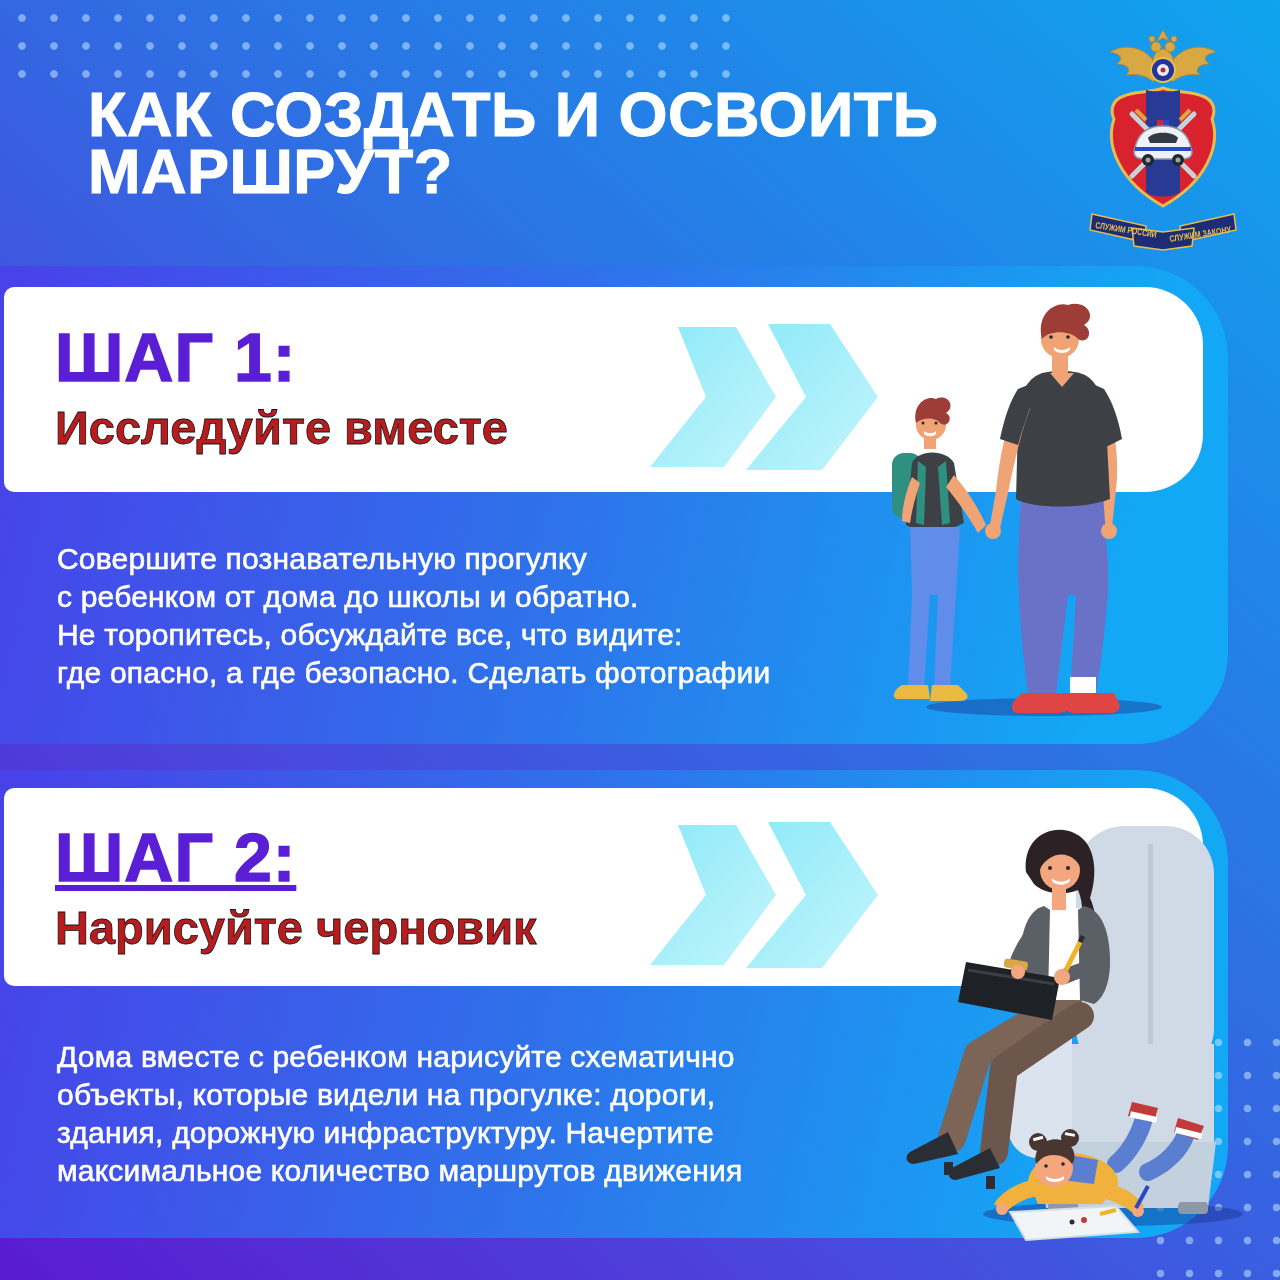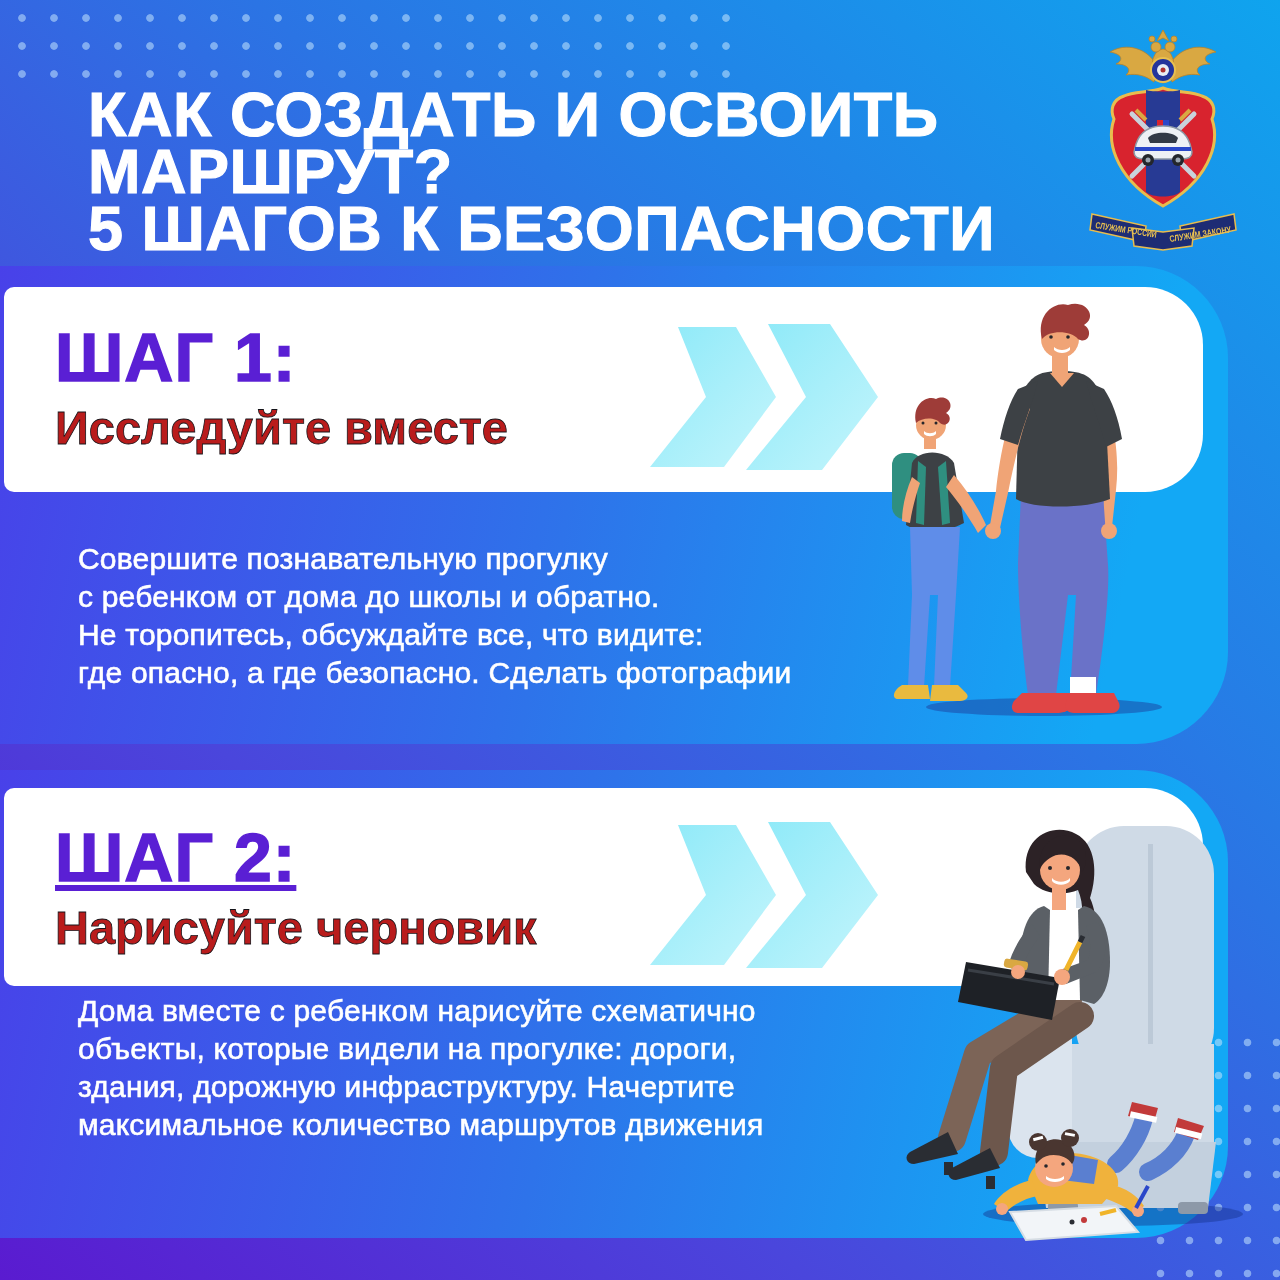--- a/index.html
+++ b/index.html
@@ -44,40 +44,39 @@
     color:#b91c1c; font-size:47px; font-weight:800; line-height:52px;
     -webkit-text-stroke:0.8px #141419;
   }
   .label-1 { top:322px;text-align:center; } .title-1 { top:402px; }
   .label-2 { top:822px;text-decoration:underline; } .title-2 { top:902px;text-align:right; }
   .chevrons { position:absolute; left:648px; width:230px; height:146px; }
   .chev-1 { top:324px; } .chev-2 { top:822px; }
   .description {
     position:absolute; left:57px; width:840px;
     color:#ffffff; font-size:30px; line-height:38px; font-weight:400;
-    white-space:pre-line; letter-spacing:0.2px;margin-left:21px; -webkit-text-stroke:0.6px #ffffff;
-  }
-  .desc-1 { top:540px; } .desc-2 { top:992px; }
+    white-space:pre-line; letter-spacing:0.2px; -webkit-text-stroke:0.6px #ffffff;
+  }
+  .desc-1 { top:540px; } .desc-2 { top:1038px; }
   .illus { position:absolute; pointer-events:none; }
   .illus-1 { left:872px; top:295px; }
   .illus-2 { left:848px; top:812px; }
   .emblem { position:absolute; left:1088px; top:26px; }
 </style>
 </head>
 <body>
 
 <div class="panel panel-1"></div>
 <div class="panel panel-2"></div>
 
 <div class="dots dots-top"></div>
 <div class="dots dots-bottom"></div>
 
 <div class="poster-title">
   <div>КАК СОЗДАТЬ И ОСВОИТЬ МАРШРУТ?</div>
-  <div>5 ШАГОВ К БЕЗОПАСНОСТИ</div>
 </div>
 
 <svg class="emblem" width="150" height="225" viewBox="0 0 150 225">
   <g fill="#d9a842" stroke="#b9832a" stroke-width="0.8">
     <path d="M75 4 l6 11 -6 -3 -6 3 Z"></path>
     <circle cx="64" cy="13" r="3"></circle>
       <circle cx="86" cy="13" r="3"></circle>
     <path d="M69 40 C60 22 38 16 22 26 C34 28 36 34 28 38 C40 38 44 44 38 49 C50 47 58 50 66 56 Z"></path>
     <path d="M81 40 C90 22 112 16 128 26 C116 28 114 34 122 38 C110 38 106 44 112 49 C100 47 92 50 84 56 Z"></path>
     <ellipse cx="75" cy="40" rx="11" ry="17"></ellipse>

